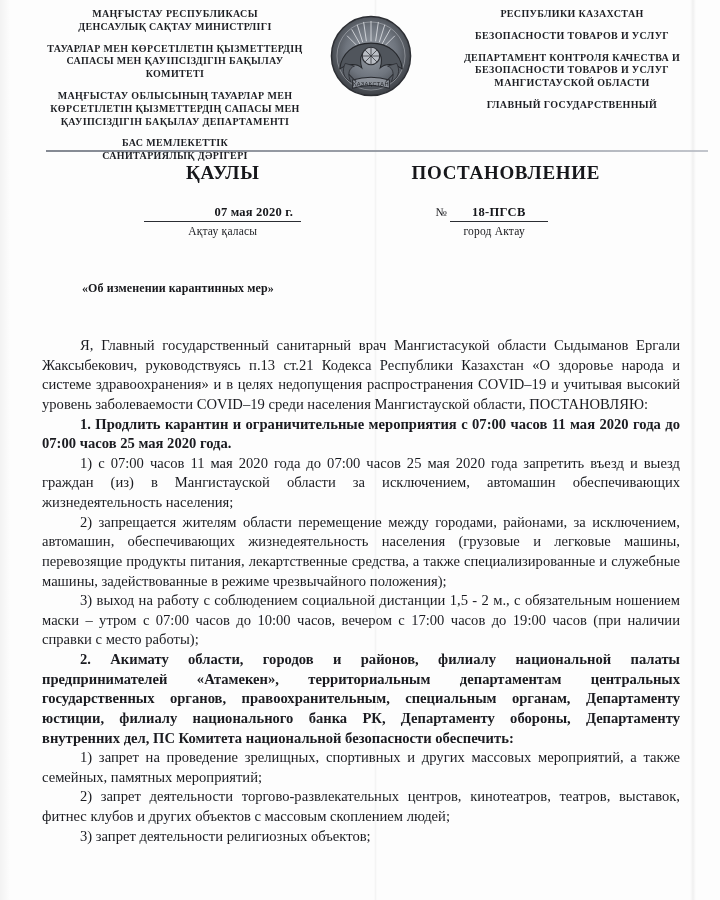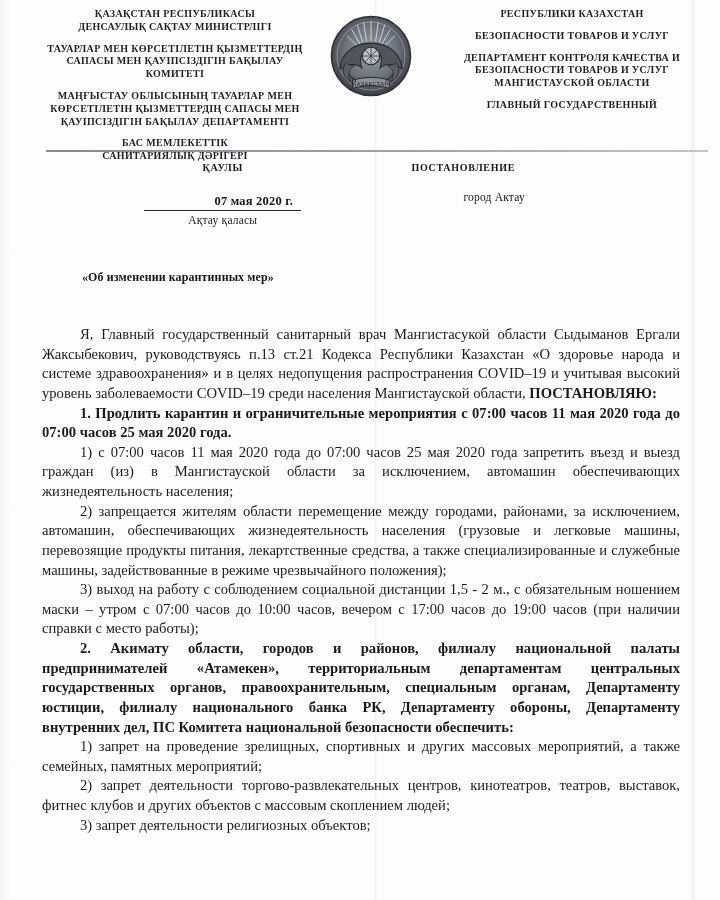--- a/index.html
+++ b/index.html
@@ -87,21 +87,21 @@
     position: relative;
     margin-top: 22px;
     display: flex;
     padding: 0 14px 0 46px;
     box-sizing: border-box;
   }
   .meta-left { width: 360px; text-align: center; }
   .meta-right { width: 300px; text-align: left; padding-left: 12px; }
   .meta-caption {
     font-weight: bold;
-    font-size: 10px;
+    font-size: 19px;
     letter-spacing: 0.7px;
     margin-bottom: 18px;
   }
   .meta-right .meta-caption { text-align: left; padding-right: 30px; }
 
   .date-line {
     display: inline-block;
     font-weight: bold;
     font-size: 12.5px;
     border-bottom: 1.4px solid #2b2d33;
@@ -153,36 +153,36 @@
     line-height: 1.345;
     text-align: justify;
     text-justify: inter-word;
     color: #1a1b20;
   }
   .body p {
     margin: 0;
     text-indent: 38px;
   }
   .body p.b { font-weight: bold; }
-  .body .bold { font-weight: bold; }
+  .body .bold { font-weight: normal; }
 </style>
 </head>
 <body>
 
 <div class="page">
 
   <div class="edge-shadow"></div>
   <div class="fold-line fold-a"></div>
   <div class="fold-line fold-b"></div>
 
   <div class="header">
 
     <div class="header-col left">
       <div class="hblock">
-        <div>ҚАЗАҚСТАН  РЕСПУБЛИКАСЫ</div>
+        <div>МАҢҒЫСТАУ  РЕСПУБЛИКАСЫ</div>
         <div>ДЕНСАУЛЫҚ САҚТАУ МИНИСТРЛІГІ</div>
       </div>
       <div class="hblock">
         <div>ТАУАРЛАР МЕН КӨРСЕТІЛЕТІН ҚЫЗМЕТТЕРДІҢ</div>
         <div>САПАСЫ  МЕН  ҚАУІПСІЗДІГІН  БАҚЫЛАУ</div>
         <div>КОМИТЕТІ</div>
       </div>
       <div class="hblock">
         <div>МАҢҒЫСТАУ  ОБЛЫСЫНЫҢ  ТАУАРЛАР  МЕН</div>
         <div>КӨРСЕТІЛЕТІН  ҚЫЗМЕТТЕРДІҢ САПАСЫ  МЕН</div>
@@ -258,20 +258,23 @@
 
   <div class="meta-bar">
     <div class="meta-left">
       <div class="meta-caption">ҚАУЛЫ</div>
       <div class="date-line">07 мая  2020 г.</div>
       <div class="meta-sub">Ақтау қаласы</div>
     </div>
 
     <div class="meta-right">
       <div class="meta-caption">ПОСТАНОВЛЕНИЕ</div>
+      <div class="num-row">
+        <span class="num-sign">№</span><span class="num-value">18-ПГСВ</span>
+      </div>
       <div class="num-sub">город Актау</div>
     </div>
   </div>
 
   <div class="doc-title">«Об изменении карантинных мер»</div>
 
   <div class="body">
     <p><span>Я, Главный государственный санитарный врач Мангистасукой области Сыдыманов Ергали Жаксыбекович, руководствуясь п.13 ст.21 Кодекса Республики Казахстан «О здоровье народа и системе здравоохранения» и в целях недопущения распространения COVID–19 и учитывая высокий уровень  заболеваемости COVID–19 среди населения Мангистауской области, </span><span class="bold">ПОСТАНОВЛЯЮ:</span></p>
 
     <p class="b">1.    Продлить карантин и ограничительные мероприятия с 07:00 часов 11 мая 2020 года до 07:00 часов 25 мая 2020 года.</p>

